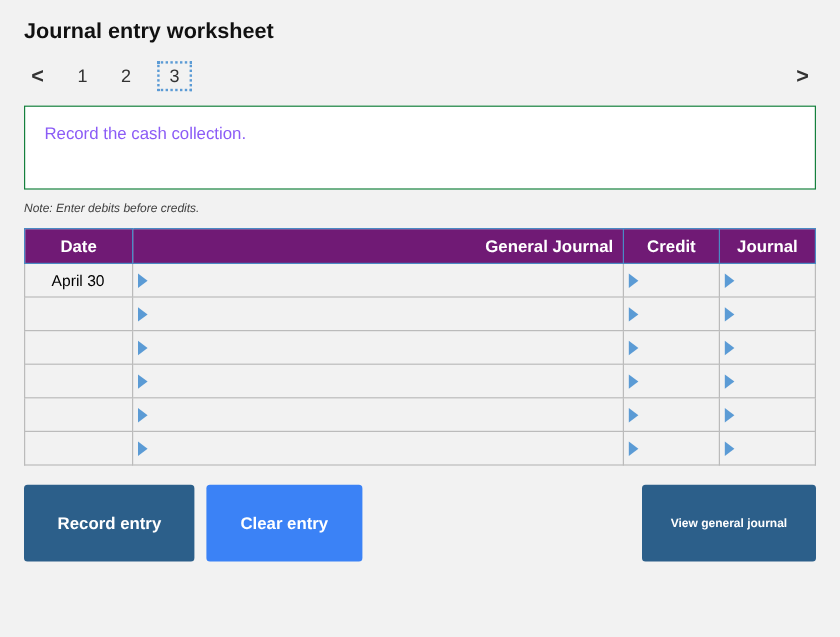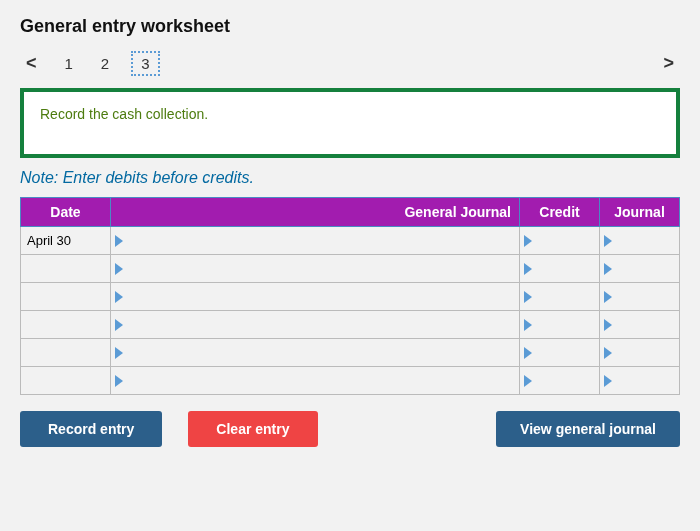--- a/index.html
+++ b/index.html
@@ -50,44 +50,44 @@
       padding: 2px 6px;
     }
 
     .page-num.active {
       border: 2px dotted #5b9bd5;
       padding: 2px 8px;
     }
 
     .instruction-box {
       background: white;
-      border: 4px solid #15803d;
+      border: 1px solid #15803d;
       padding: 14px 16px;
       margin-bottom: 10px;
       min-height: 70px;
       font-size: 14px;
-      color: #4d7c0f;
+      color: #8b5cf6;
     }
 
     .note-text {
-      color: #0369a1;
-      font-size: 16px;
+      color: #404040;
+      font-size: 10px;
       margin-bottom: 10px;
       font-style: italic;
       margin-top: 11px;
     }
 
     .journal-table {
       width: 100%;
       border-collapse: collapse;
       border: 1px solid #999;
     }
 
     .journal-table th {
-      background: #a21caf;
+      background: #701a75;
       color: white;
       text-align: center;
       font-size: 14px;
       font-weight: bold;
       padding: 6px 8px;
       border: 1px solid #4a8ac4;
     }
 
     .journal-table th.date-col {
       width: 90px;
@@ -104,21 +104,21 @@
       text-align: center;
     }
 
     .journal-table td {
       border: 1px solid #bbb;
       padding: 0;
       height: 28px;
     }
 
     .journal-table td.date-cell {
-      padding-left: 6px;
+      padding-left: 22px;
       font-size: 13px;
       vertical-align: middle;
       margin-top: 46px;
     }
 
     .journal-table td input {
       width: 100%;
       height: 100%;
       border: none;
       outline: none;
@@ -143,68 +143,68 @@
       height: 100%;
     }
 
     .input-with-indicator input {
       flex: 1;
     }
 
     .btn-row {
       display: flex;
       margin-top: 16px;
-      gap: 16px;
+      gap: 0;
     }
 
     .btn-record {
       background: #2c5f8a;
       color: white;
       font-size: 14px;
       font-weight: bold;
       border: none;
       padding: 10px 28px;
       cursor: pointer;
       border-radius: 3px;
       margin-right: 10px;
     }
 
     .btn-clear {
-      background: #ef4444;
+      background: #3b82f6;
       color: white;
       font-size: 14px;
       font-weight: bold;
       border: none;
-      padding: 10px 28px;
+      padding: 24px 28px;
       cursor: pointer;
       border-radius: 3px;
     }
 
     .btn-view {
       background: #2c5f8a;
       color: white;
-      font-size: 14px;
+      font-size: 10px;
       font-weight: bold;
       border: none;
       padding: 10px 24px;
       cursor: pointer;
       border-radius: 3px;
       margin-left: auto;
     }
 
     .nav-right {
       margin-left: auto;
     }
   </style>
 </head>
 <body>
 
 <div class="main-container">
 
-  <div class="worksheet-title">General entry worksheet</div>
+  <div class="worksheet-title">Journal entry worksheet</div>
 
   <div class="pagination-row">
     <button class="nav-arrow">&lt;</button>
     <span class="page-num">1</span>
     <span class="page-num">2</span>
     <span class="page-num active">3</span>
     <button class="nav-arrow nav-right">&gt;</button>
   </div>
 
   <div class="instruction-box">

